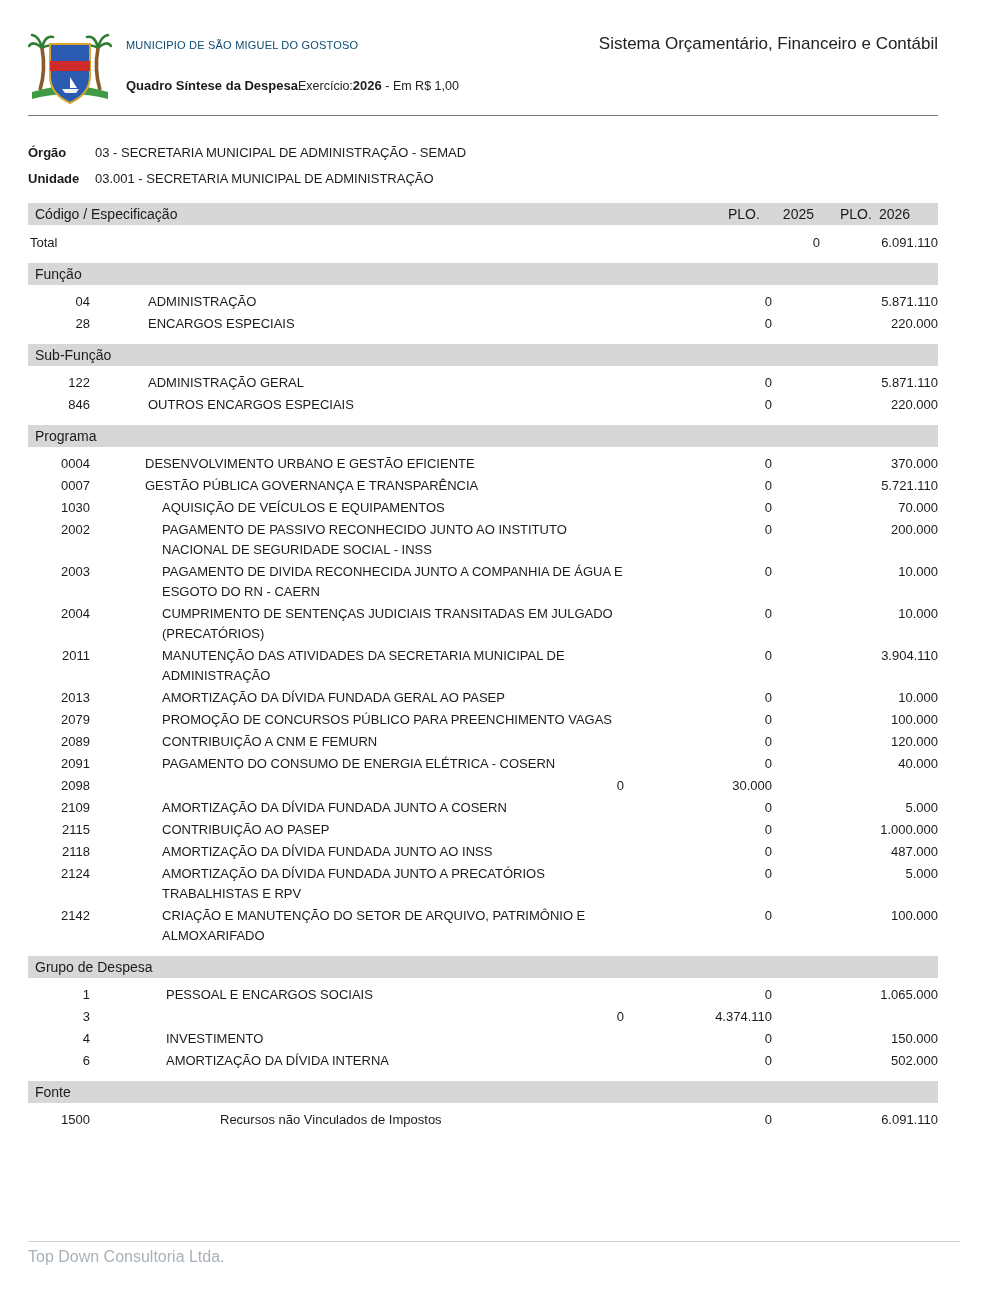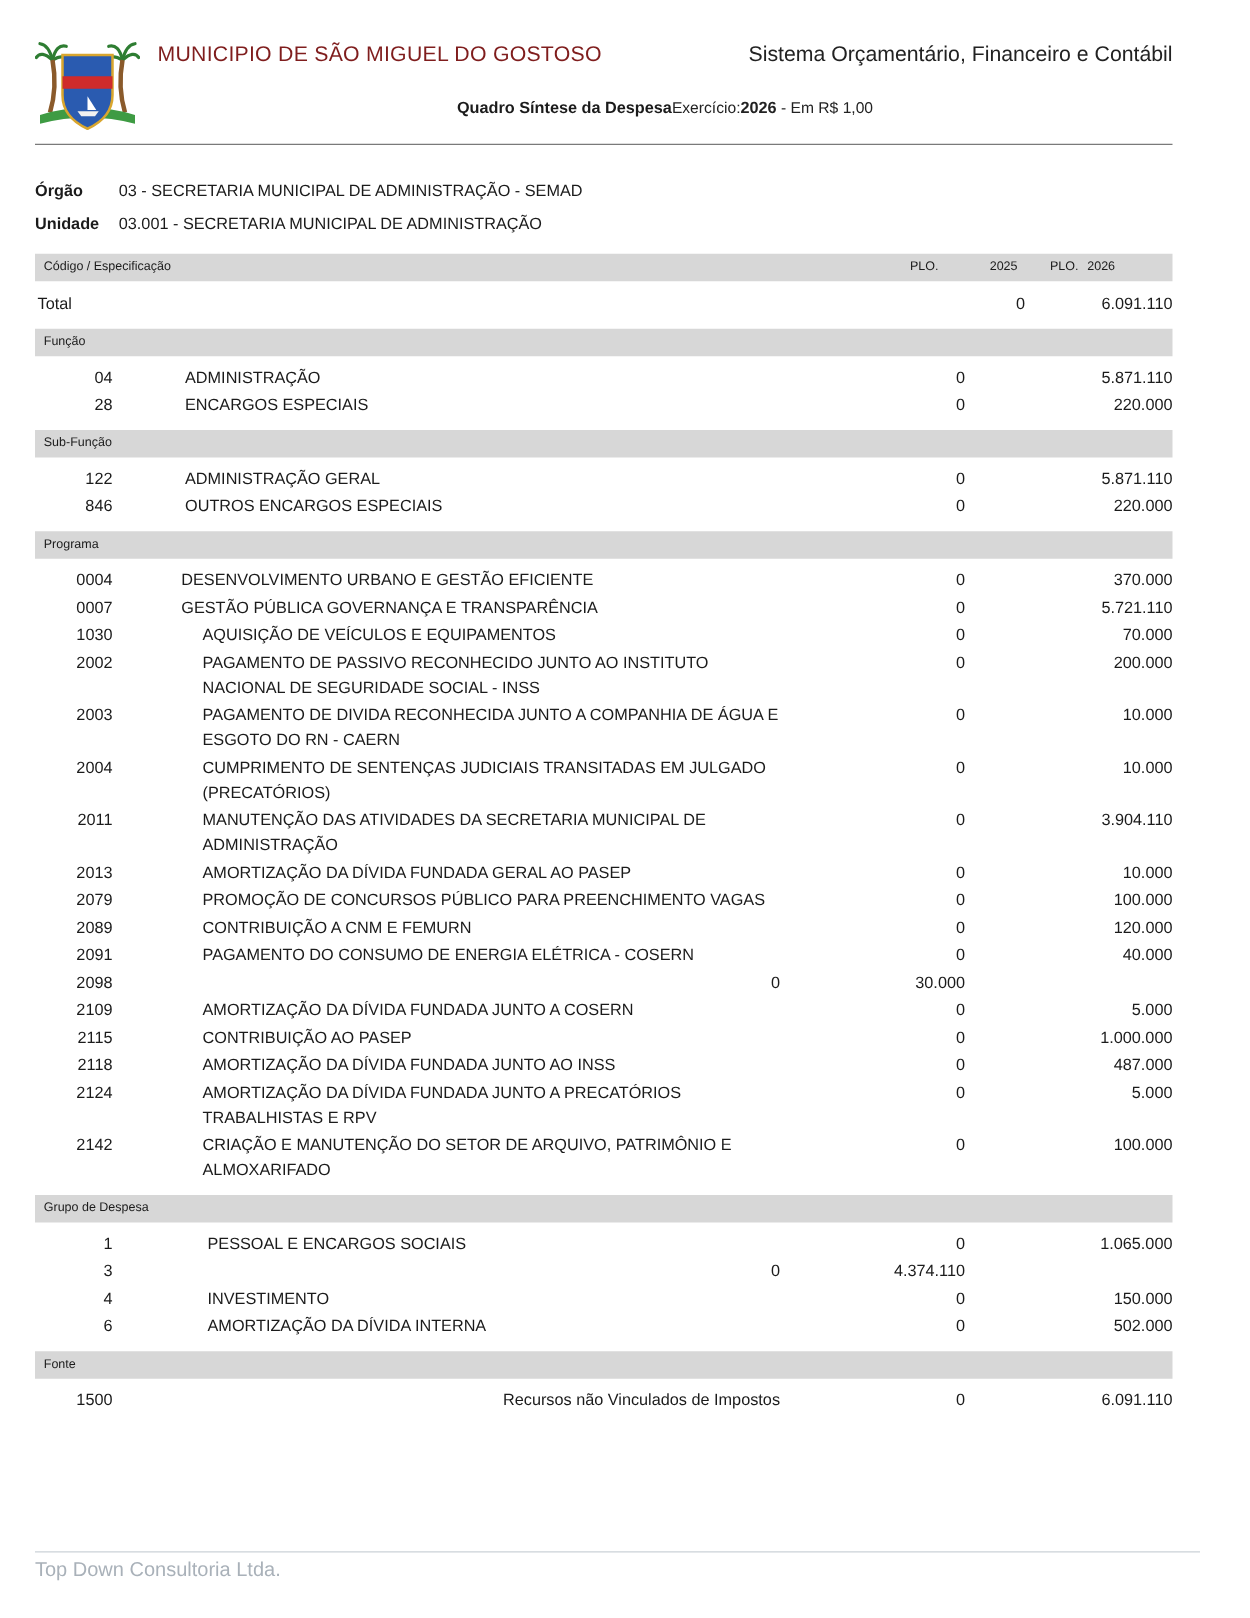--- a/index.html
+++ b/index.html
@@ -15,36 +15,36 @@
     height: 1294px;
     background: #ffffff;
     padding: 28px 62px 0 28px;
     overflow: hidden;
   }
   
   .header { display: flex; align-items: flex-start; gap: 14px; }
   .logo { width: 84px; height: 84px; flex: 0 0 auto; }
   .header-text { flex: 1; padding-top: 6px; }
   .hrow1 { display: flex; justify-content: space-between; align-items: baseline; }
-  .muni { font-size: 17px; letter-spacing: 0.2px; color: #7f1d1d; }
+  .muni { font-size: 11px; letter-spacing: 0.2px; color: #0c4a6e; }
   .system { font-size: 17px; color: #222; }
-  .hrow2 { display: flex; justify-content: center; align-items: baseline; margin-top: 24px; }
+  .hrow2 { display: flex; justify-content: flex-start; align-items: baseline; margin-top: 24px; }
   .report-title { font-size: 13px; font-weight: bold; }
   .exercise { font-size: 12.5px; color: #222; }
   .exercise b { font-size: 13px; }
   .divider { border-top: 1px solid #7a7a7a; margin-top: 3px; }
   
   .meta { margin-top: 28px; font-size: 13px; }
   .meta-row { display: flex; margin-bottom: 9px; line-height: 17px; }
   .mlabel { font-weight: bold; width: 67px; flex: 0 0 auto; }
   .mvalue { flex: 1; }
   
   .secbar {
     background: #d7d7d7;
-    font-size: 10px;
+    font-size: 14px;
     line-height: 16px;
     padding: 3px 6px 3px 7px;
     margin: 9px 0 6px 0;
   }
   .thead { display: grid; grid-template-columns: 1fr 100px 118px; margin-top: 16px; }
   .hcol { display: flex; align-items: baseline; }
   .h25 { justify-content: space-between; padding-left: 14px; }
   .h26 { justify-content: flex-start; gap: 7px; padding-left: 26px; }
   .trow {
     display: grid;
@@ -63,21 +63,21 @@
     font-size: 13px;
     line-height: 20px;
     padding: 2px 0 1px 2px;
   }
   .total-row .v { text-align: right; }
   
   .sec-funcao .desc, .sec-subfuncao .desc { padding-left: 10px; }
   .sec-programa .desc { padding-left: 7px; }
   .sec-acao .desc { padding-left: 24px; max-width: 578px; }
   .sec-grupo .desc { padding-left: 28px; }
-  .sec-fonte .desc { padding-left: 82px; text-align: right; }
+  .sec-fonte .desc { padding-left: 82px; }
   
   .footer {
     position: absolute;
     left: 28px;
     right: 40px;
     bottom: 28px;
     border-top: 1px solid #ccd2d8;
     padding-top: 6px;
     font-size: 16px;
     color: #a9b1b9;

